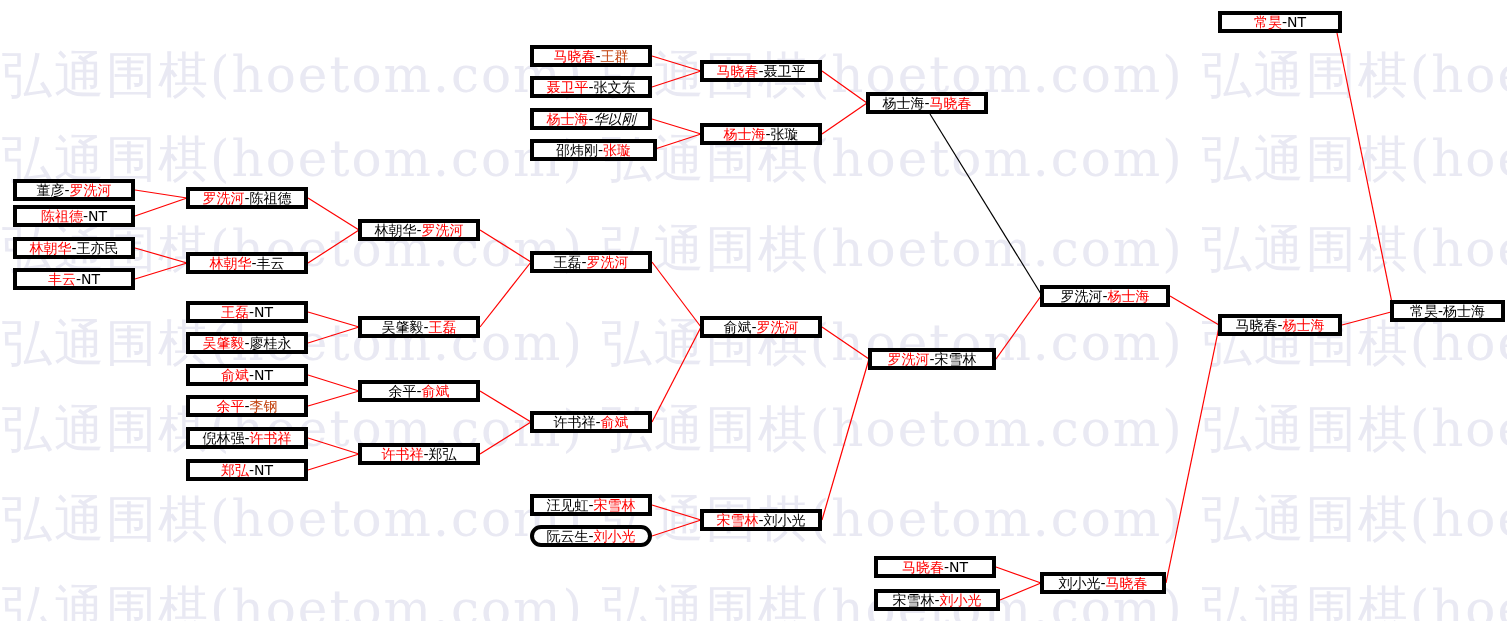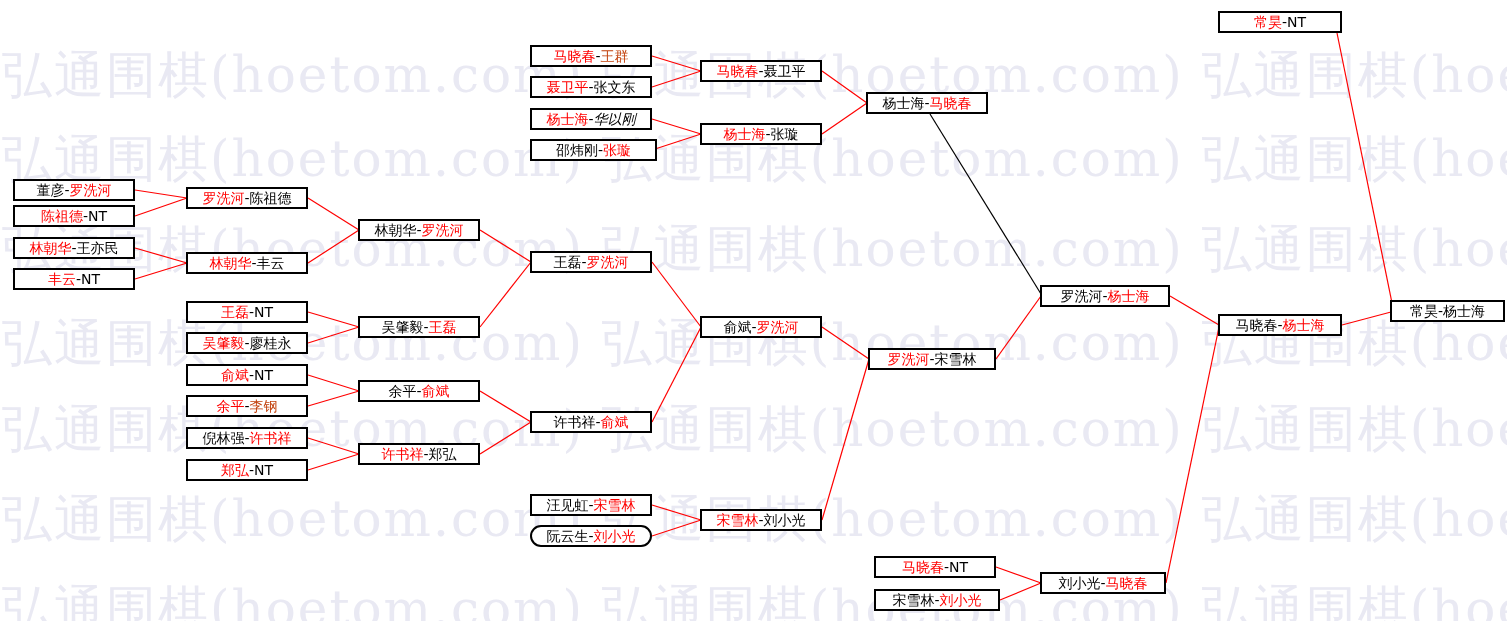--- a/index.html
+++ b/index.html
@@ -18,21 +18,21 @@
     font-family: "DejaVu Serif", "Liberation Serif", serif;
     letter-spacing: 2px;
     user-select: none;
   }
   #lines-layer { position: absolute; top: 0; left: 0; z-index: 2; }
   #boxes-layer { position: absolute; inset: 0; z-index: 3; }
   .match-box {
     position: absolute;
     box-sizing: border-box;
     height: 22px;
-    border: 2px solid #3b82f6;
+    border: 4px solid #3b82f6;
     background: #ffffff;
     display: flex;
     align-items: center;
     justify-content: center;
     font-size: 14px;
     line-height: 20px;
     white-space: nowrap;
   }
   .match-box span { display: inline-block; }
 </style>

